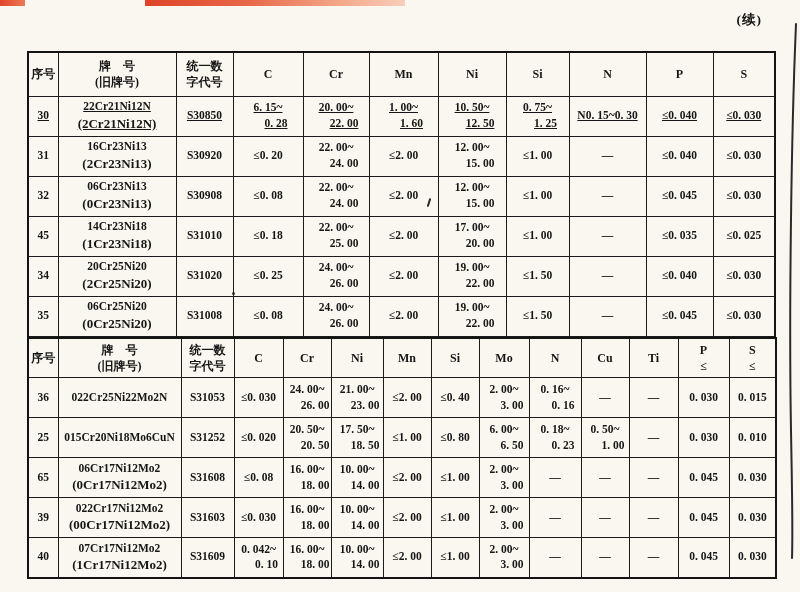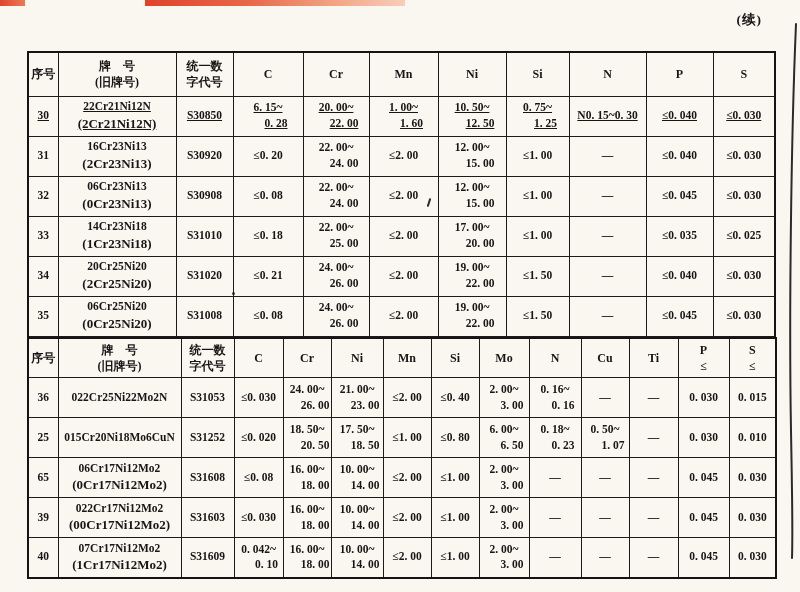--- a/index.html
+++ b/index.html
@@ -221,21 +221,21 @@
           </td>
           <td>
             <span class="line l1">≤0. 045</span>
           </td>
           <td>
             <span class="line l1">≤0. 030</span>
           </td>
         </tr>
         <tr style="height: 40px;">
           <td>
-            <span class="line l1">33</span>
+            <span class="line l1">45</span>
           </td>
           <td>
             <span class="line l1">14Cr23Ni18</span>
             <span class="line l2 grade-old">(1Cr23Ni18)</span>
           </td>
           <td>
             <span class="line l1">S31010</span>
           </td>
           <td>
             <span class="line l1">≤0. 18</span>
@@ -269,21 +269,21 @@
             <span class="line l1">34</span>
           </td>
           <td>
             <span class="line l1">20Cr25Ni20</span>
             <span class="line l2 grade-old">(2Cr25Ni20)</span>
           </td>
           <td>
             <span class="line l1">S31020</span>
           </td>
           <td>
-            <span class="line l1">≤0. 21</span>
+            <span class="line l1">≤0. 25</span>
           </td>
           <td class="range">
             <span class="line l1">24. 00~</span>
             <span class="line l2">26. 00</span>
           </td>
           <td>
             <span class="line l1">≤2. 00</span>
           </td>
           <td class="range">
             <span class="line l1">19. 00~</span>
@@ -465,21 +465,21 @@
           <td>
             <span class="line l1">015Cr20Ni18Mo6CuN</span>
           </td>
           <td>
             <span class="line l1">S31252</span>
           </td>
           <td>
             <span class="line l1">≤0. 020</span>
           </td>
           <td class="range">
-            <span class="line l1">18. 50~</span>
+            <span class="line l1">20. 50~</span>
             <span class="line l2">20. 50</span>
           </td>
           <td class="range">
             <span class="line l1">17. 50~</span>
             <span class="line l2">18. 50</span>
           </td>
           <td>
             <span class="line l1">≤1. 00</span>
           </td>
           <td>
@@ -488,21 +488,21 @@
           <td class="range">
             <span class="line l1">6. 00~</span>
             <span class="line l2">6. 50</span>
           </td>
           <td class="range">
             <span class="line l1">0. 18~</span>
             <span class="line l2">0. 23</span>
           </td>
           <td class="range">
             <span class="line l1">0. 50~</span>
-            <span class="line l2">1. 07</span>
+            <span class="line l2">1. 00</span>
           </td>
           <td>
             <span class="line l1">—</span>
           </td>
           <td>
             <span class="line l1">0. 030</span>
           </td>
           <td>
             <span class="line l1">0. 010</span>
           </td>

